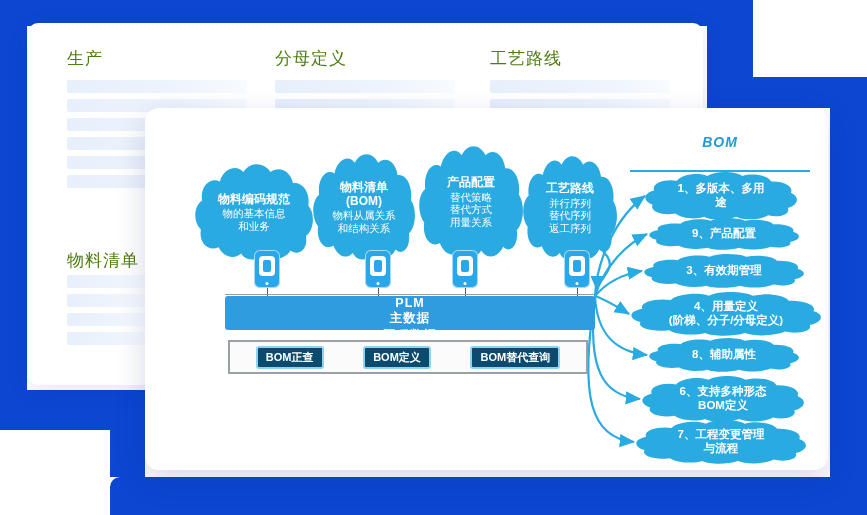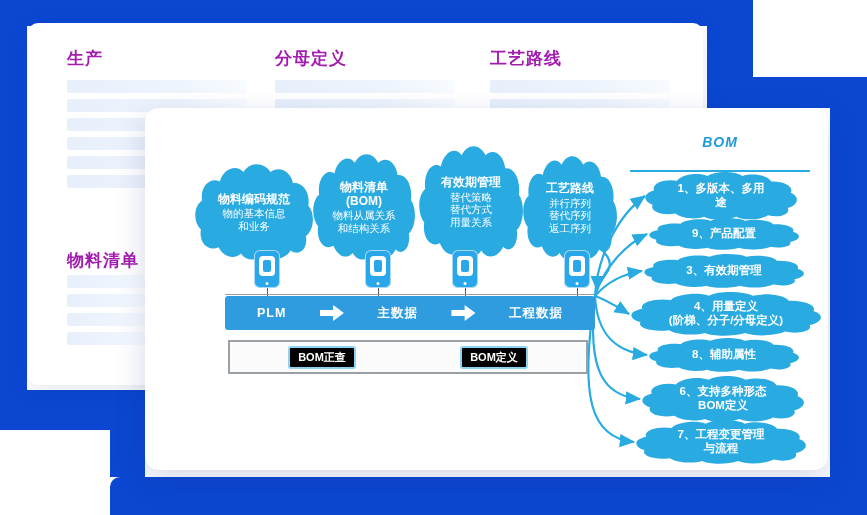--- a/index.html
+++ b/index.html
@@ -25,21 +25,21 @@
     left:28px;top:23px;width:675px;height:362px;border-radius:10px;
     box-shadow:0 6px 22px rgba(20,40,120,0.10);
   }
   #front-card{
     left:145px;top:108px;width:683px;height:362px;border-radius:14px;
     box-shadow:0 10px 30px rgba(20,40,120,0.18);
   }
 
   
   .sec-title{
-    position:absolute;font-size:17px;font-weight:bold;color:#a21caf;
+    position:absolute;font-size:17px;font-weight:normal;color:#4d7c0f;
     letter-spacing:1px;
   }
   .rows{position:absolute;}
   .skeleton-bar{
     height:13px;margin-bottom:6px;border-radius:2px;
     background:linear-gradient(90deg,#e7effb 0%,#eef4fc 60%,#f8fbff 100%);
   }
 
   
   .tcloud,.bcloud{position:absolute;}
@@ -61,36 +61,36 @@
     box-shadow:0 0 0 1px rgba(255,255,255,0.6) inset;z-index:3;
   }
   .phone .screen{position:absolute;left:5px;top:6px;width:16px;height:20px;background:#ffffff;border-radius:4px;}
   .phone .screen-inner{position:absolute;left:9px;top:10px;width:8px;height:12px;background:#2aa6ea;border-radius:2px;}
   .phone .dot{position:absolute;bottom:3px;left:50%;transform:translateX(-50%);width:3px;height:3px;border-radius:50%;background:#ffffff;}
 
   
   #flow-bar{
     position:absolute;left:80px;top:188px;width:370px;height:34px;
     background:#2f9ce0;border-radius:3px;display:flex;align-items:center;
-    justify-content:space-between;padding:0 32px;box-sizing:border-box;z-index:2;
+    justify-content:space-between;padding:0 32px;box-sizing:border-box;z-index:2;flex-direction:column;
   }
   .flow-label{color:#fff;font-weight:bold;font-size:12.5px;letter-spacing:1px;}
   .flow-arrow{
     width:24px;height:16px;background:#ffffff;
     clip-path:polygon(0 32%,55% 32%,55% 0,100% 50%,55% 100%,55% 68%,0 68%);
   }
 
   
   #btn-box{
     position:absolute;left:83px;top:232px;width:360px;height:34px;
     border:2px solid #9aa0a6;background:#fbfbfb;display:flex;align-items:center;
     justify-content:space-around;padding:0 6px;box-sizing:border-box;z-index:2;
   }
   .qbtn{
-    background:#000000;border:2px solid #8ed2f2;border-radius:3px;
+    background:#0c4a6e;border:2px solid #8ed2f2;border-radius:3px;
     color:#ffffff;font-weight:bold;font-size:11px;padding:2px 8px;white-space:nowrap;
   }
 
   
   #bom-title{
     position:absolute;left:480px;top:26px;width:190px;text-align:center;
     color:#1f9ad6;font-weight:bold;font-style:italic;font-size:14px;letter-spacing:1px;z-index:2;
   }
   #bom-underline{position:absolute;left:485px;top:62px;width:180px;height:2px;background:#29abe2;z-index:2;}
 
@@ -214,21 +214,21 @@
           <div class="ctext">
             <div class="ct-title">物料清单<br>(BOM)</div>
             <div class="ct-body">物料从属关系<br>和结构关系</div>
           </div>
         </div>
         <div class="tcloud" style="left: 274px; top: 38px; width: 104px; height: 112px;">
           <svg class="cloud-shape" viewBox="0 0 200 120" preserveAspectRatio="none">
             <path d="M40 104 C22 110 6 98 10 82 C-4 72 -2 52 12 46 C8 28 26 16 42 22 C48 6 70 0 82 10 C94 -4 118 -2 128 10 C142 2 162 8 166 24 C182 22 196 36 192 52 C204 62 202 82 188 90 C192 106 176 116 162 108 C152 120 130 122 120 112 C108 122 86 122 78 112 C66 120 48 116 40 104 Z" fill="#29abe2"></path>
           </svg>
           <div class="ctext">
-            <div class="ct-title">有效期管理</div>
+            <div class="ct-title">产品配置</div>
             <div class="ct-body">替代策略<br>替代方式<br>用量关系</div>
           </div>
         </div>
         <div class="tcloud" style="left: 378px; top: 48px; width: 94px; height: 104px;">
           <svg class="cloud-shape" viewBox="0 0 200 120" preserveAspectRatio="none">
             <path d="M40 104 C22 110 6 98 10 82 C-4 72 -2 52 12 46 C8 28 26 16 42 22 C48 6 70 0 82 10 C94 -4 118 -2 128 10 C142 2 162 8 166 24 C182 22 196 36 192 52 C204 62 202 82 188 90 C192 106 176 116 162 108 C152 120 130 122 120 112 C108 122 86 122 78 112 C66 120 48 116 40 104 Z" fill="#29abe2"></path>
           </svg>
           <div class="ctext">
             <div class="ct-title">工艺路线</div>
             <div class="ct-body">并行序列<br>替代序列<br>返工序列</div>
@@ -240,20 +240,21 @@
       <span class="flow-label">PLM</span>
       <span class="flow-arrow"></span>
       <span class="flow-label">主数据</span>
       <span class="flow-arrow"></span>
       <span class="flow-label">工程数据</span>
     </div>
 
     <div id="btn-box">
       <span class="qbtn">BOM正查</span>
       <span class="qbtn">BOM定义</span>
+      <span class="qbtn">BOM替代查询</span>
     </div>
 
     <div id="bom-title">BOM</div>
     <div id="bom-underline"></div>
     <div id="bom-items">
         <div class="bcloud" style="left: 500px; top: 64px; width: 152px; height: 48px;">
           <svg class="cloud-shape" viewBox="0 0 200 120" preserveAspectRatio="none">
             <path d="M40 104 C22 110 6 98 10 82 C-4 72 -2 52 12 46 C8 28 26 16 42 22 C48 6 70 0 82 10 C94 -4 118 -2 128 10 C142 2 162 8 166 24 C182 22 196 36 192 52 C204 62 202 82 188 90 C192 106 176 116 162 108 C152 120 130 122 120 112 C108 122 86 122 78 112 C66 120 48 116 40 104 Z" fill="#29abe2"></path>
           </svg>
           <div class="ctext">1、多版本、多用<br>途</div>

